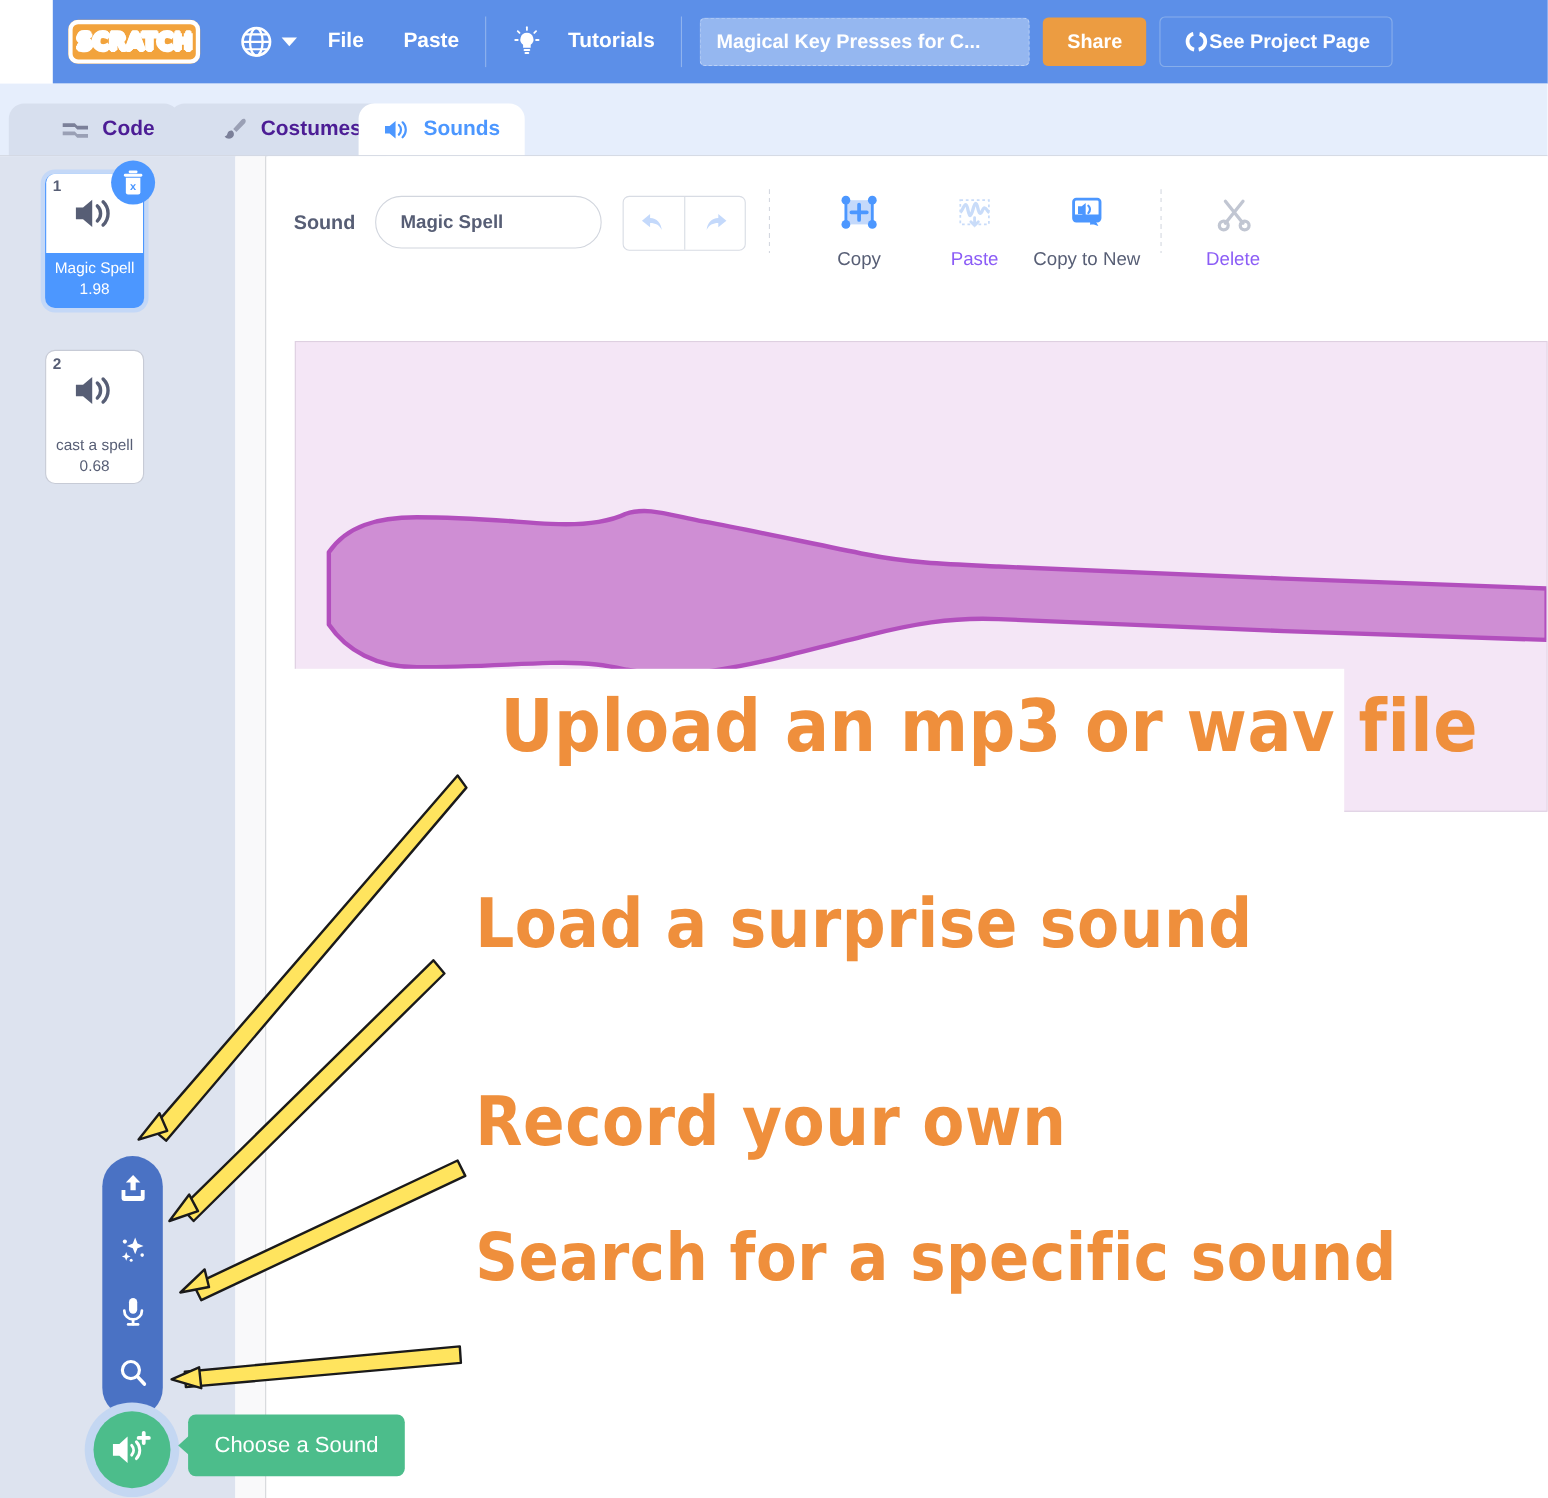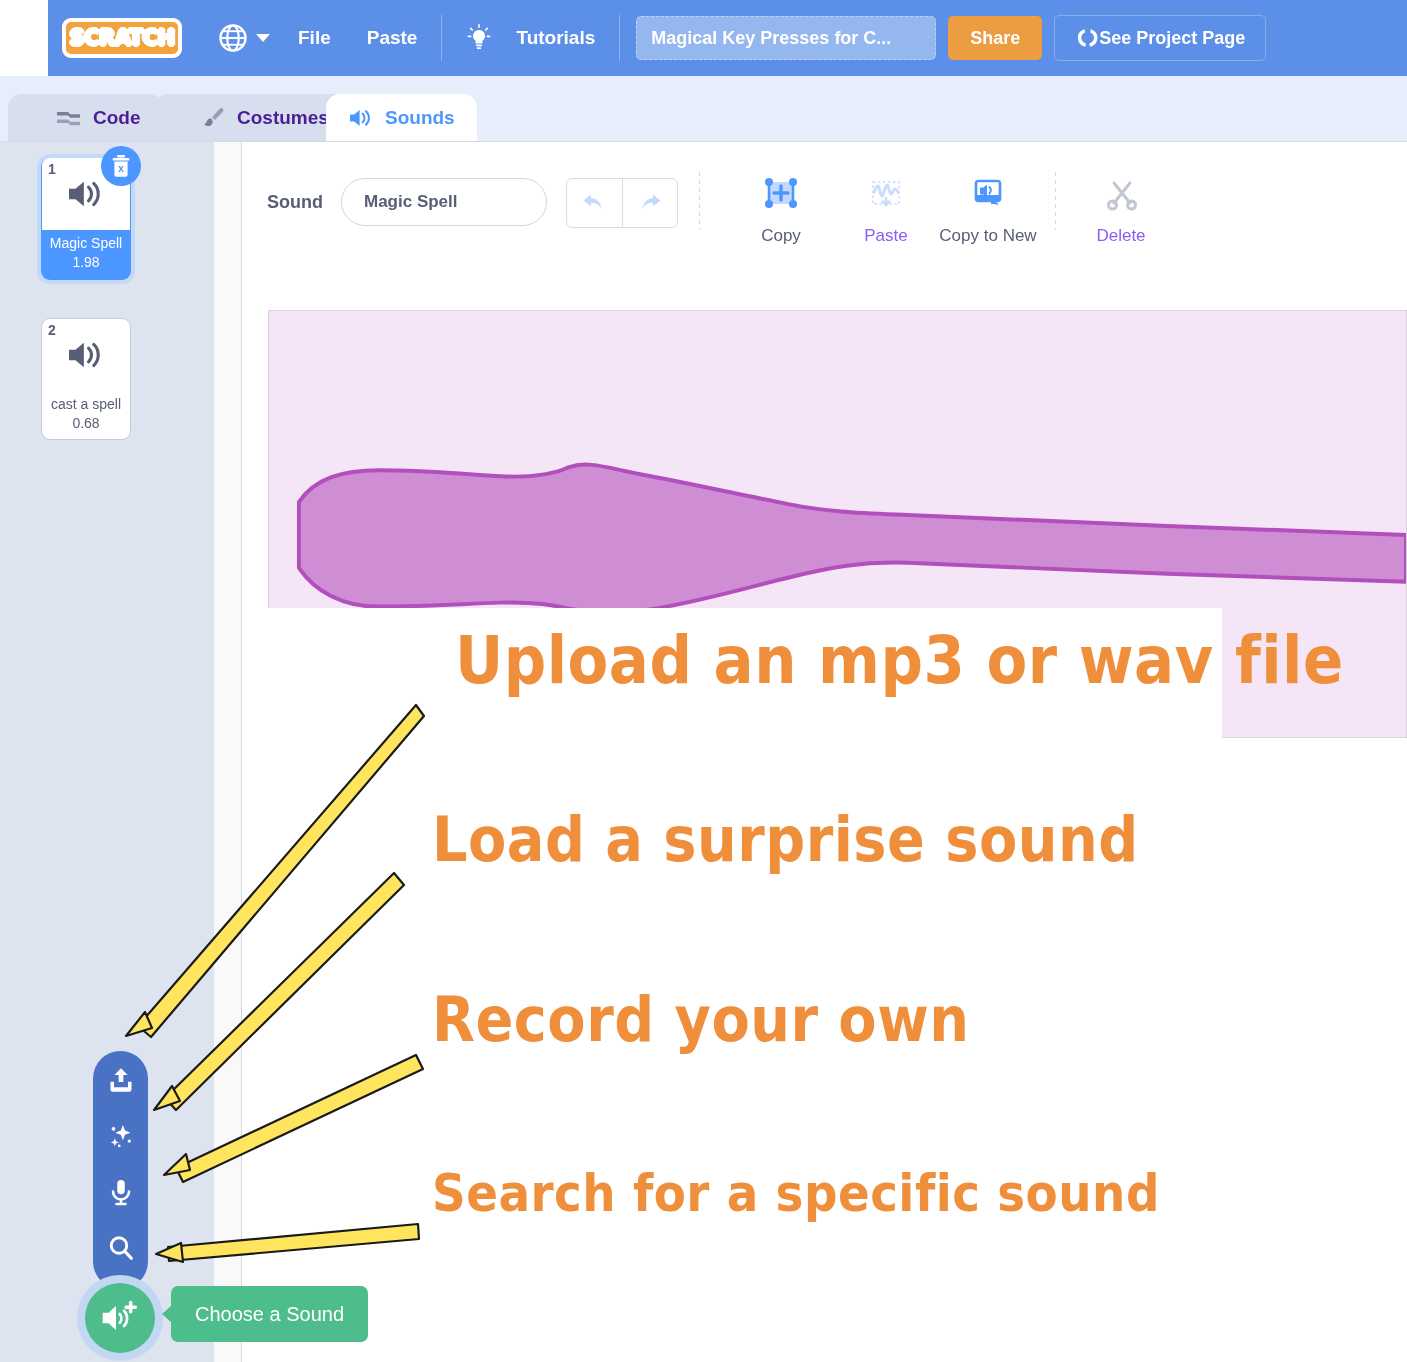--- a/index.html
+++ b/index.html
@@ -194,21 +194,21 @@
   }
   #anno-layer{position:absolute;left:0;top:0;width:1407px;height:1362px;z-index:5;pointer-events:none;}
   .anno{
     position:absolute;color:#ef8f3c;font-weight:bold;
     font-family:"DejaVu Sans Condensed","DejaVu Sans",sans-serif;
     font-stretch:condensed;white-space:nowrap;letter-spacing:0.5px;
   }
   #anno-0{left:455px;top:622px;font-size:66px;}
   #anno-1{left:432px;top:803px;font-size:62px;}
   #anno-2{left:432px;top:983px;font-size:62px;}
-  #anno-3{left:432px;top:1163px;font-size:52px;}
+  #anno-3{left:432px;top:1109px;font-size:60px;}
 </style>
 </head>
 <body>
 
 <div id="menubar">
   <div id="scratch-logo">
     <span>SCRATCH</span>
   </div>
 
   <div id="globe-wrap">

